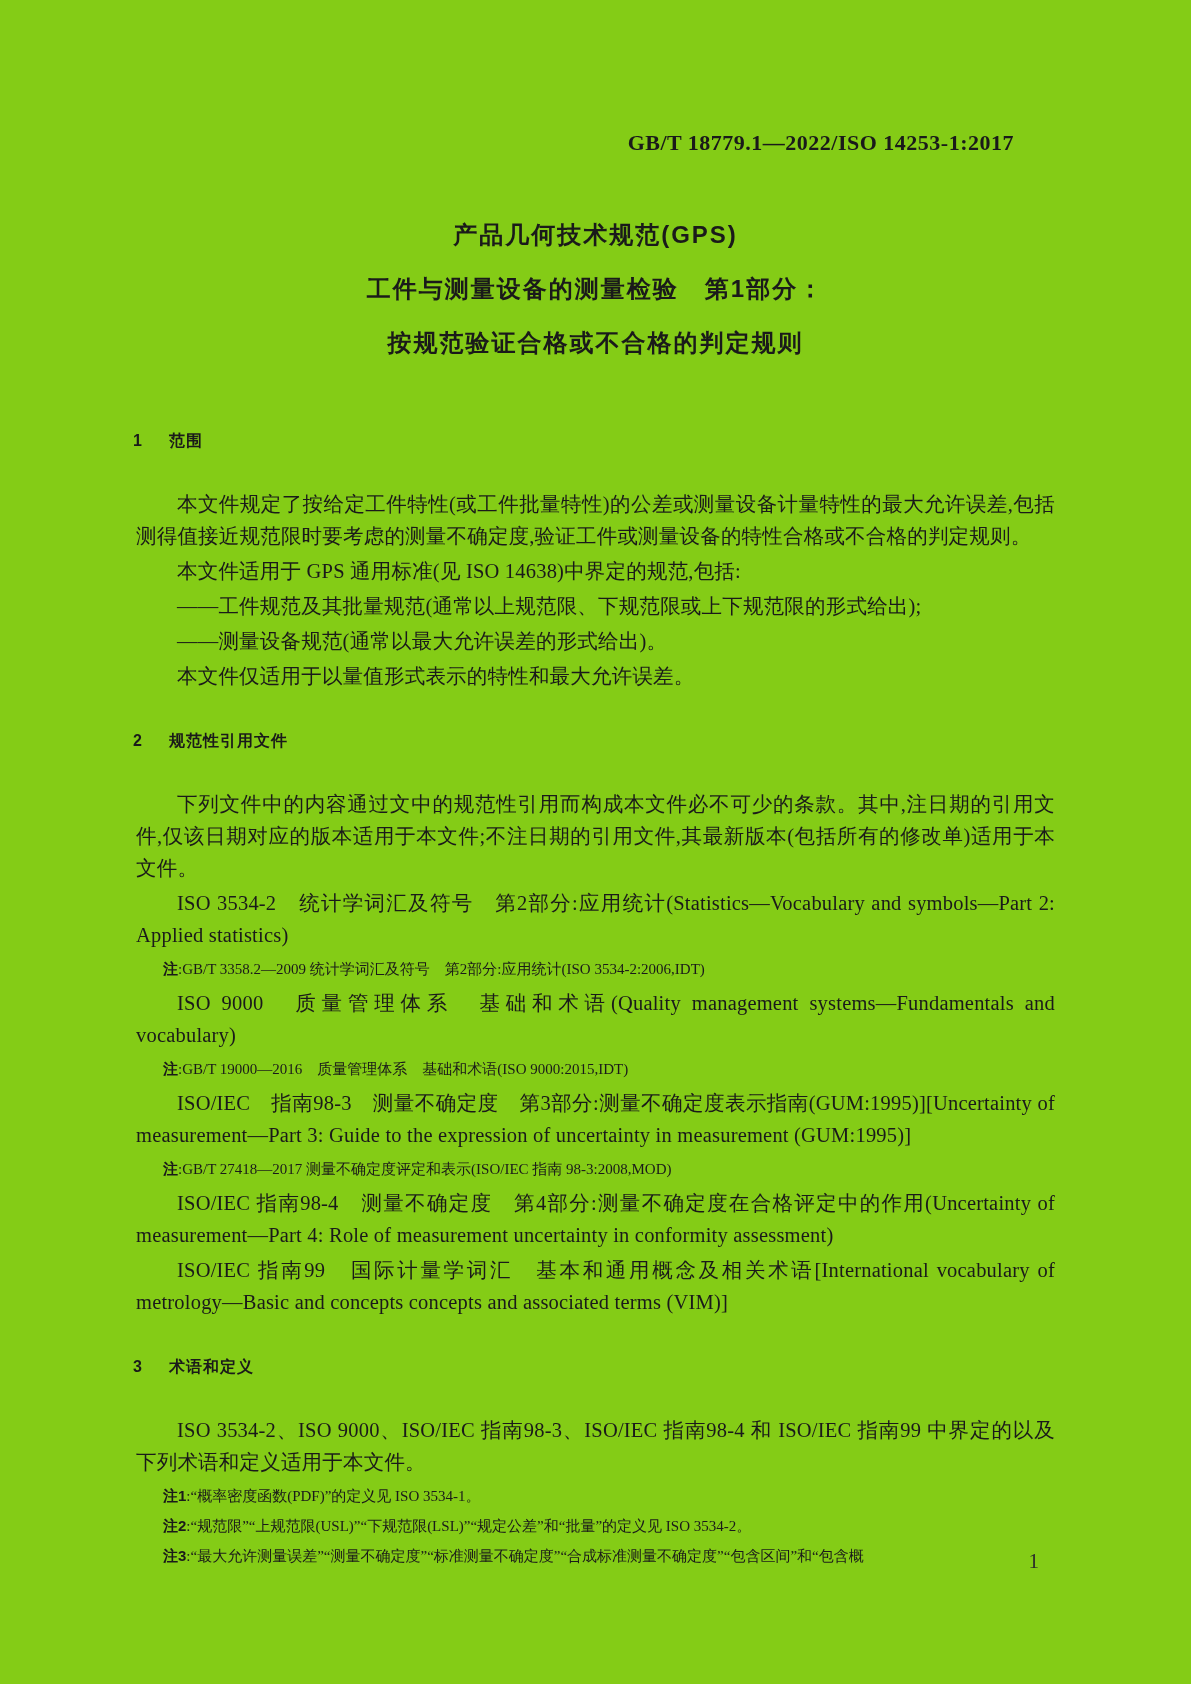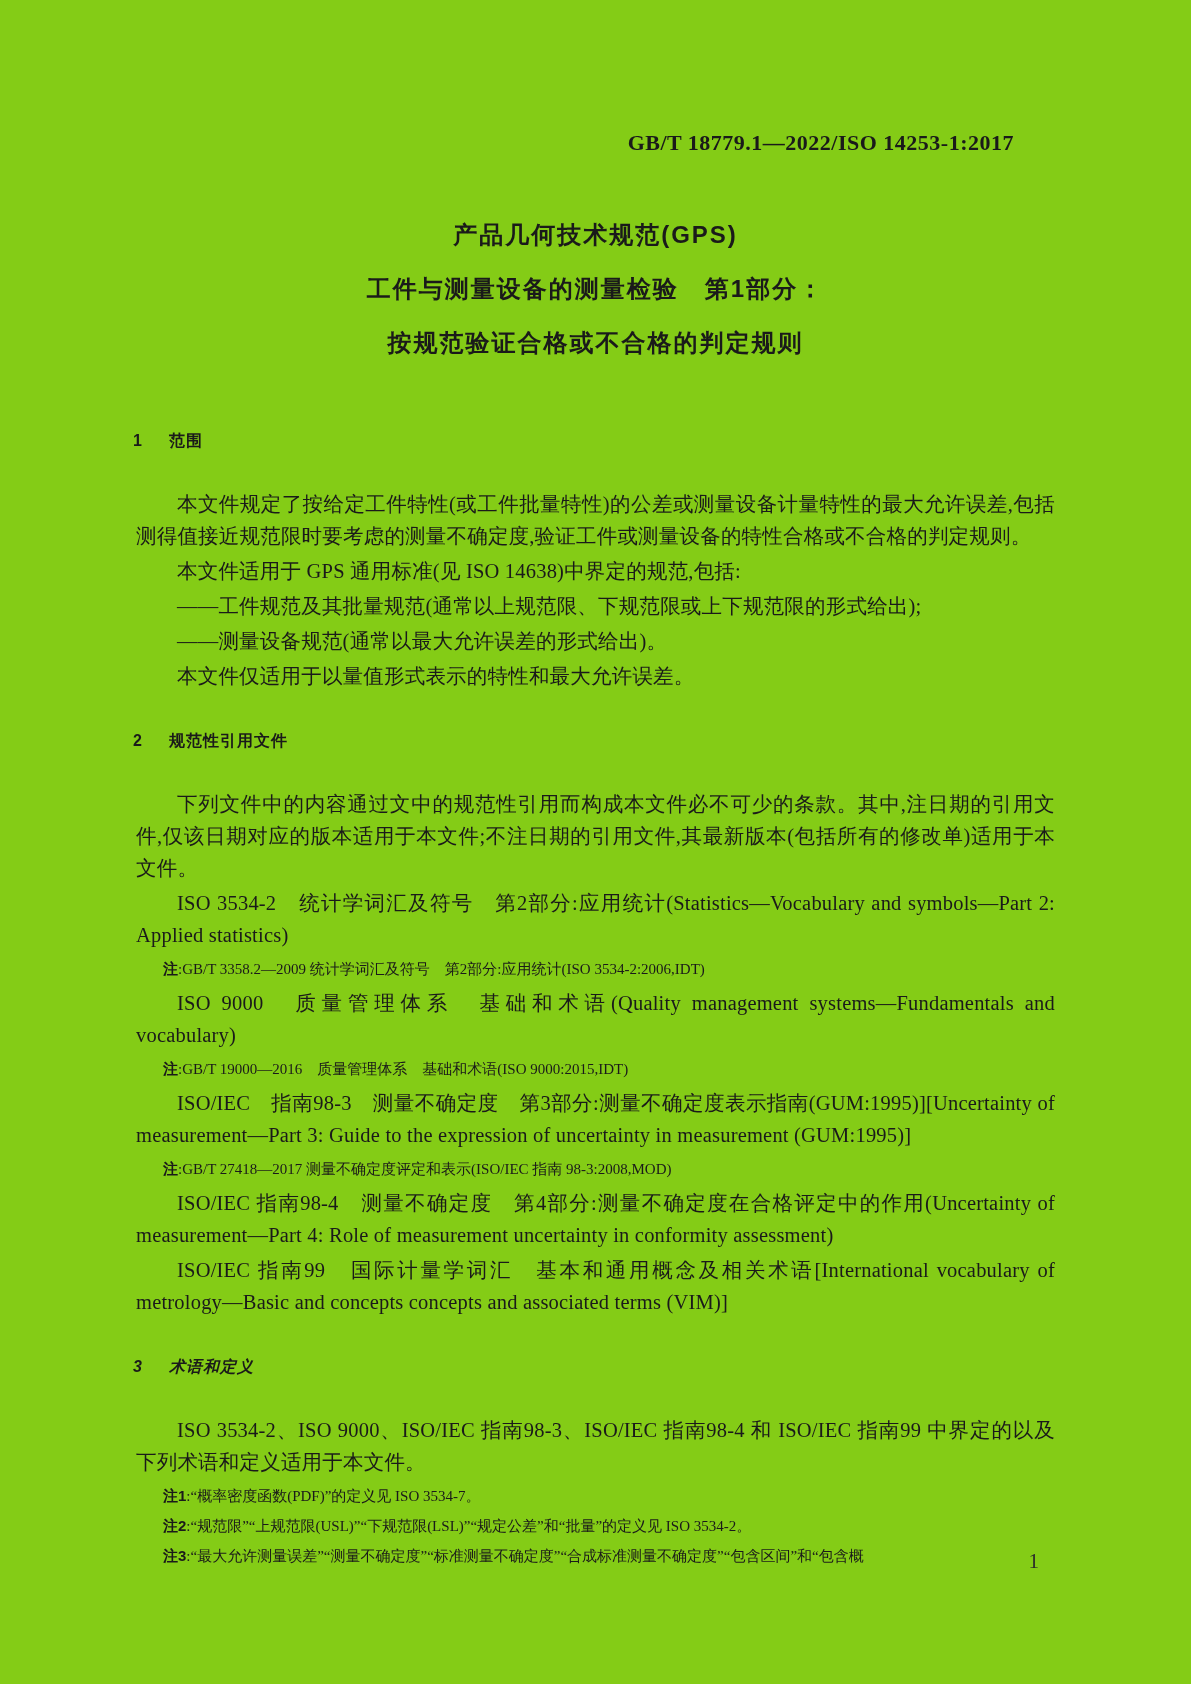--- a/index.html
+++ b/index.html
@@ -42,21 +42,21 @@
     font-family: "Liberation Sans", "DejaVu Sans", sans-serif;
     font-weight: bold;
     font-size: 16px;
     line-height: 30px;
     margin: 0;
     letter-spacing: 1px;
   }
   h2.sec-heading .sec-num { display: inline-block; margin-right: 26px; font-weight: bold; }
   .sec-scope h2   { margin-top: 56px; margin-bottom: 32px; }
   .sec-refs h2    { margin-top: 34px; margin-bottom: 32px; }
-  .sec-terms h2   { margin-top: 34px; margin-bottom: 32px; font-style: italic; }
+  .sec-terms h2   { margin-top: 34px; margin-bottom: 32px; }
   p.body-par {
     margin: 3px;
     font-size: 20.5px;
     line-height: 32px;
     text-indent: 2em;
     text-align: justify;
     letter-spacing: 0.2px;
   }
   p.note-par {
     margin: 0;
@@ -121,21 +121,21 @@
       <p class="body-par">ISO/IEC 指南98-4　测量不确定度　第4部分:测量不确定度在合格评定中的作用(Uncertainty of measurement—Part 4: Role of measurement uncertainty in conformity assessment)</p>
 
       <p class="body-par">ISO/IEC 指南99　国际计量学词汇　基本和通用概念及相关术语[International vocabulary of metrology—Basic and concepts concepts and associated terms (VIM)]</p>
     </section>
 
     <section class="sec-terms">
       <h2 class="sec-heading">
         <span class="sec-num">3</span><span>术语和定义</span>
       </h2>
       <p class="body-par">ISO 3534-2、ISO 9000、ISO/IEC 指南98-3、ISO/IEC 指南98-4 和 ISO/IEC 指南99 中界定的以及下列术语和定义适用于本文件。</p>
-      <p class="note-par"><span class="note-label">注1</span><span>:“概率密度函数(PDF)”的定义见 ISO 3534-7。</span></p>
+      <p class="note-par"><span class="note-label">注1</span><span>:“概率密度函数(PDF)”的定义见 ISO 3534-1。</span></p>
       <p class="note-par"><span class="note-label">注2</span><span>:“规范限”“上规范限(USL)”“下规范限(LSL)”“规定公差”和“批量”的定义见 ISO 3534-2。</span></p>
       <p class="note-par"><span class="note-label">注3</span><span>:“最大允许测量误差”“测量不确定度”“标准测量不确定度”“合成标准测量不确定度”“包含区间”和“包含概</span></p>
     </section>
 
   </div>
 
   <div class="page-number">1</div>
 </div>
 
 </body></html>

